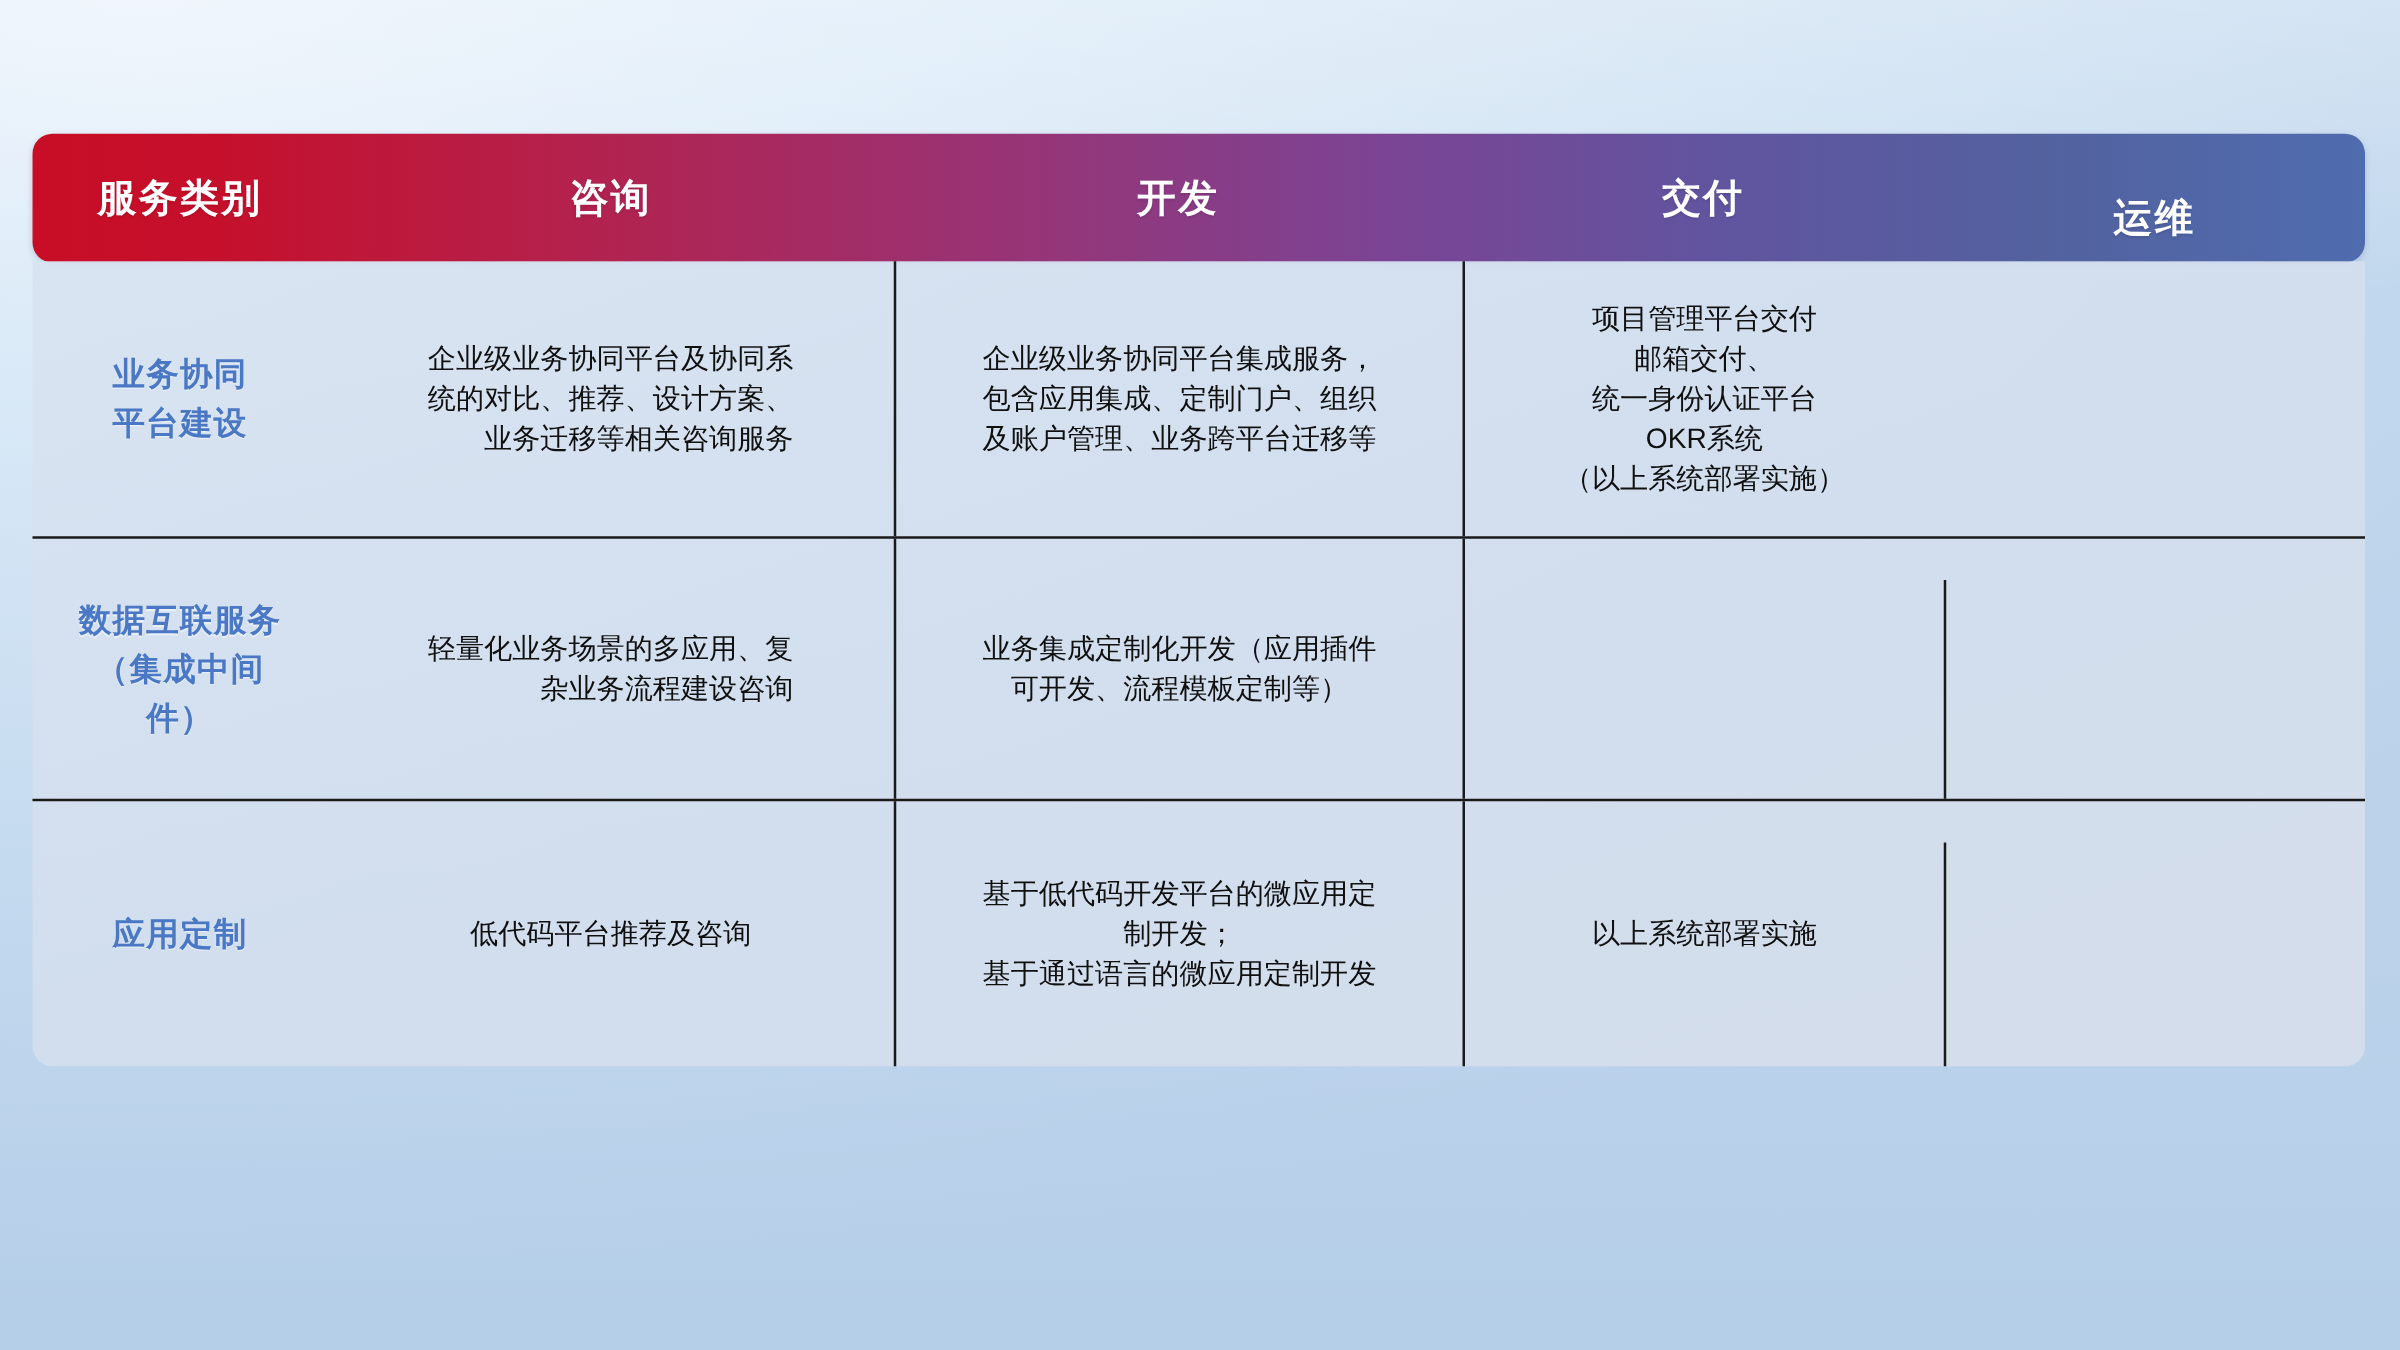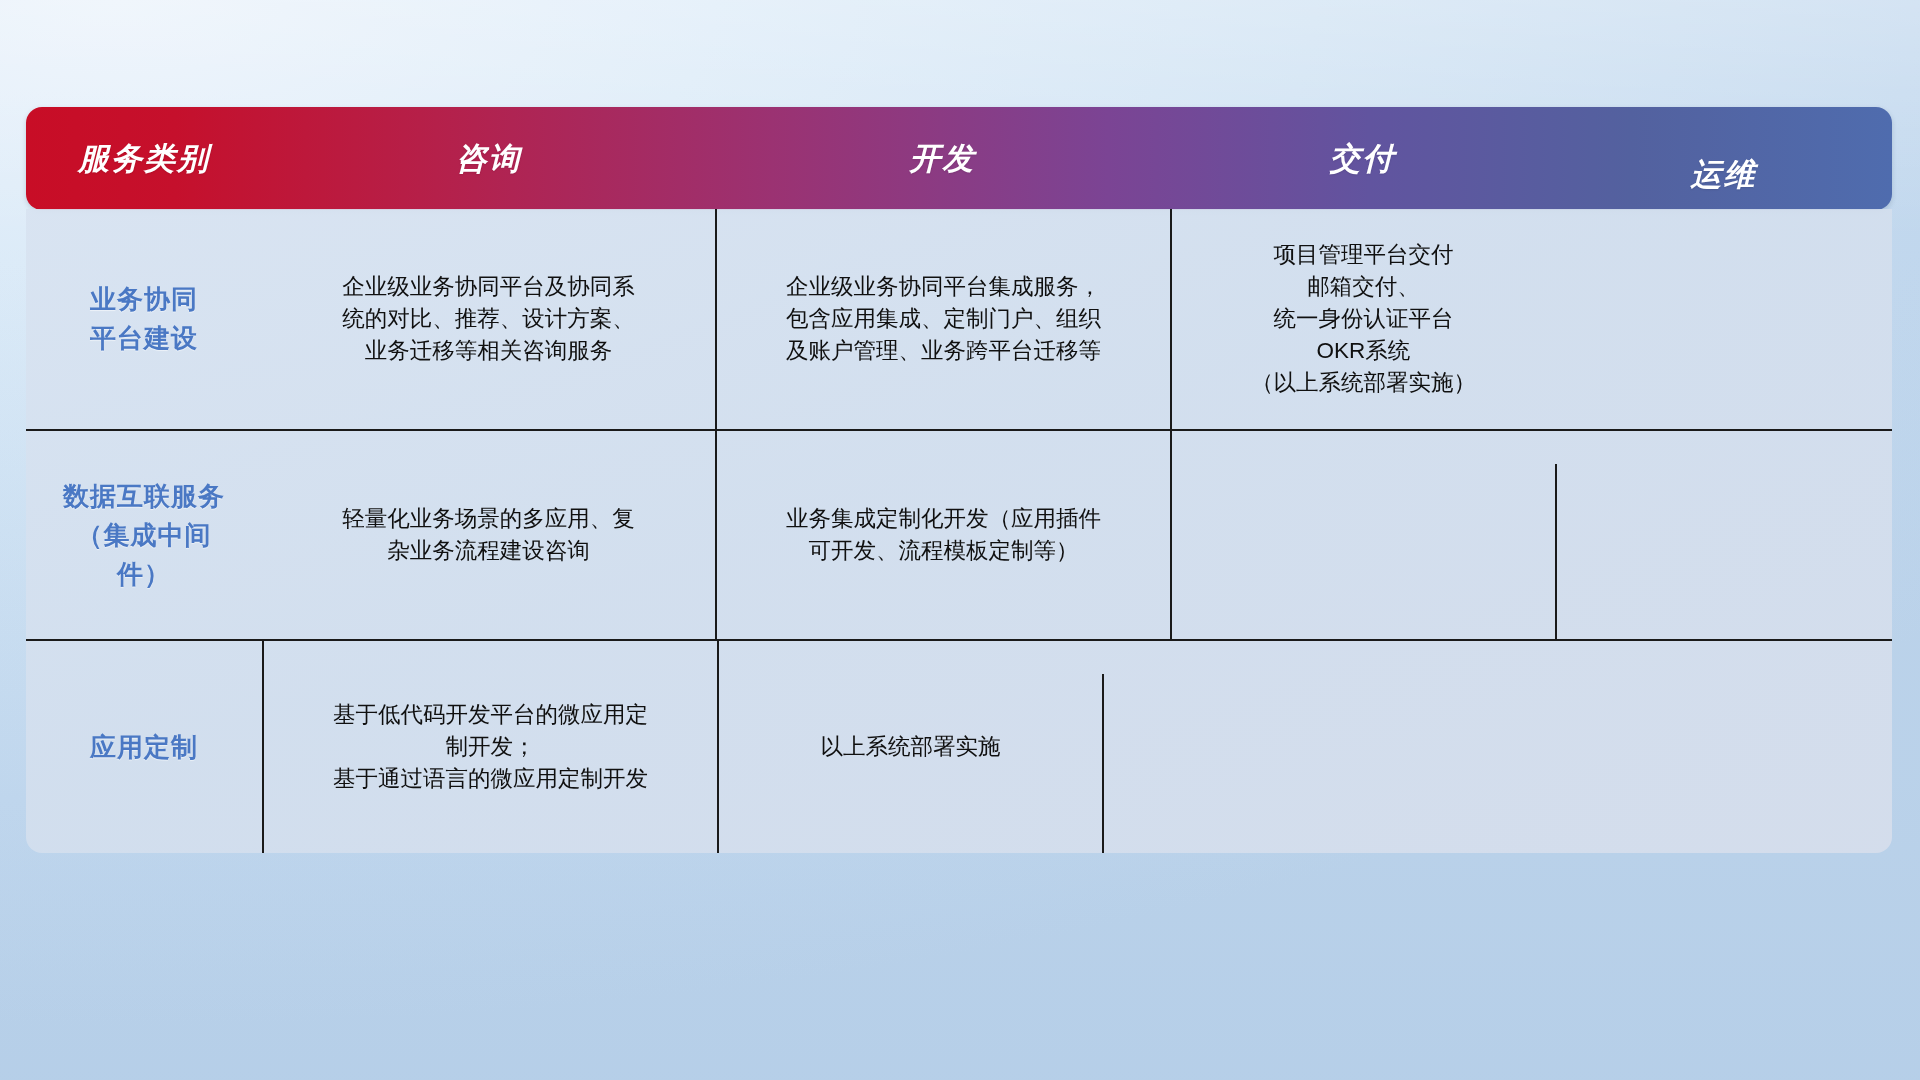--- a/index.html
+++ b/index.html
@@ -47,21 +47,20 @@
     background: linear-gradient(90deg,
         #c80d26 0%,
         #c5102c 8%,
         #b5204a 22%,
         #9b3272 40%,
         #7b4494 58%,
         #61549f 72%,
         #53619f 86%,
         #4f6cae 100%);
     box-shadow: 0 2px 5px rgba(40,60,90,0.18);
-    font-style: italic;
   }
   .th {
     display: flex;
     align-items: center;
     justify-content: center;
     color: #ffffff;
     font-weight: 700;
     font-size: 31px;
     letter-spacing: 2px;
     text-shadow: 0 1px 2px rgba(0,0,0,0.10);
@@ -99,21 +98,21 @@
     color: #4a78c4;
     font-weight: 700;
     font-size: 26px;
     line-height: 1.5;
     letter-spacing: 1px;
     text-shadow: 0 1px 1px rgba(255,255,255,0.55);
   }
 
   
   .c0 { width: 236px; }
-  .c1 { width: 453px; }
+  .c1 { width: 453px; text-align: right; }
   .c2 { width: 455px; }
   .c3 { width: 385px; }
   .c4 { width: 337px; margin-top: 33px; }
 
   .r1 { height: 220px; }
   .r2 { height: 208px; }
   .r3 { height: 212px; }
 </style>
 </head>
 <body>
@@ -154,20 +153,21 @@
         <div class="td c1">轻量化业务场景的多应用、复
 杂业务流程建设咨询</div>
         <div class="td c2 bordered">业务集成定制化开发（应用插件
 可开发、流程模板定制等）</div>
         <div class="td c3 bordered"></div>
         <div class="td c4 bordered"></div>
       </div>
 
       <div class="trow r3">
         <div class="td c0 cat">应用定制</div>
+        <div class="td c1">低代码平台推荐及咨询</div>
         <div class="td c2 bordered">基于低代码开发平台的微应用定
 制开发；
 基于通过语言的微应用定制开发</div>
         <div class="td c3 bordered">以上系统部署实施</div>
         <div class="td c4 bordered"></div>
       </div>
 
     </div>
   </div>
 

